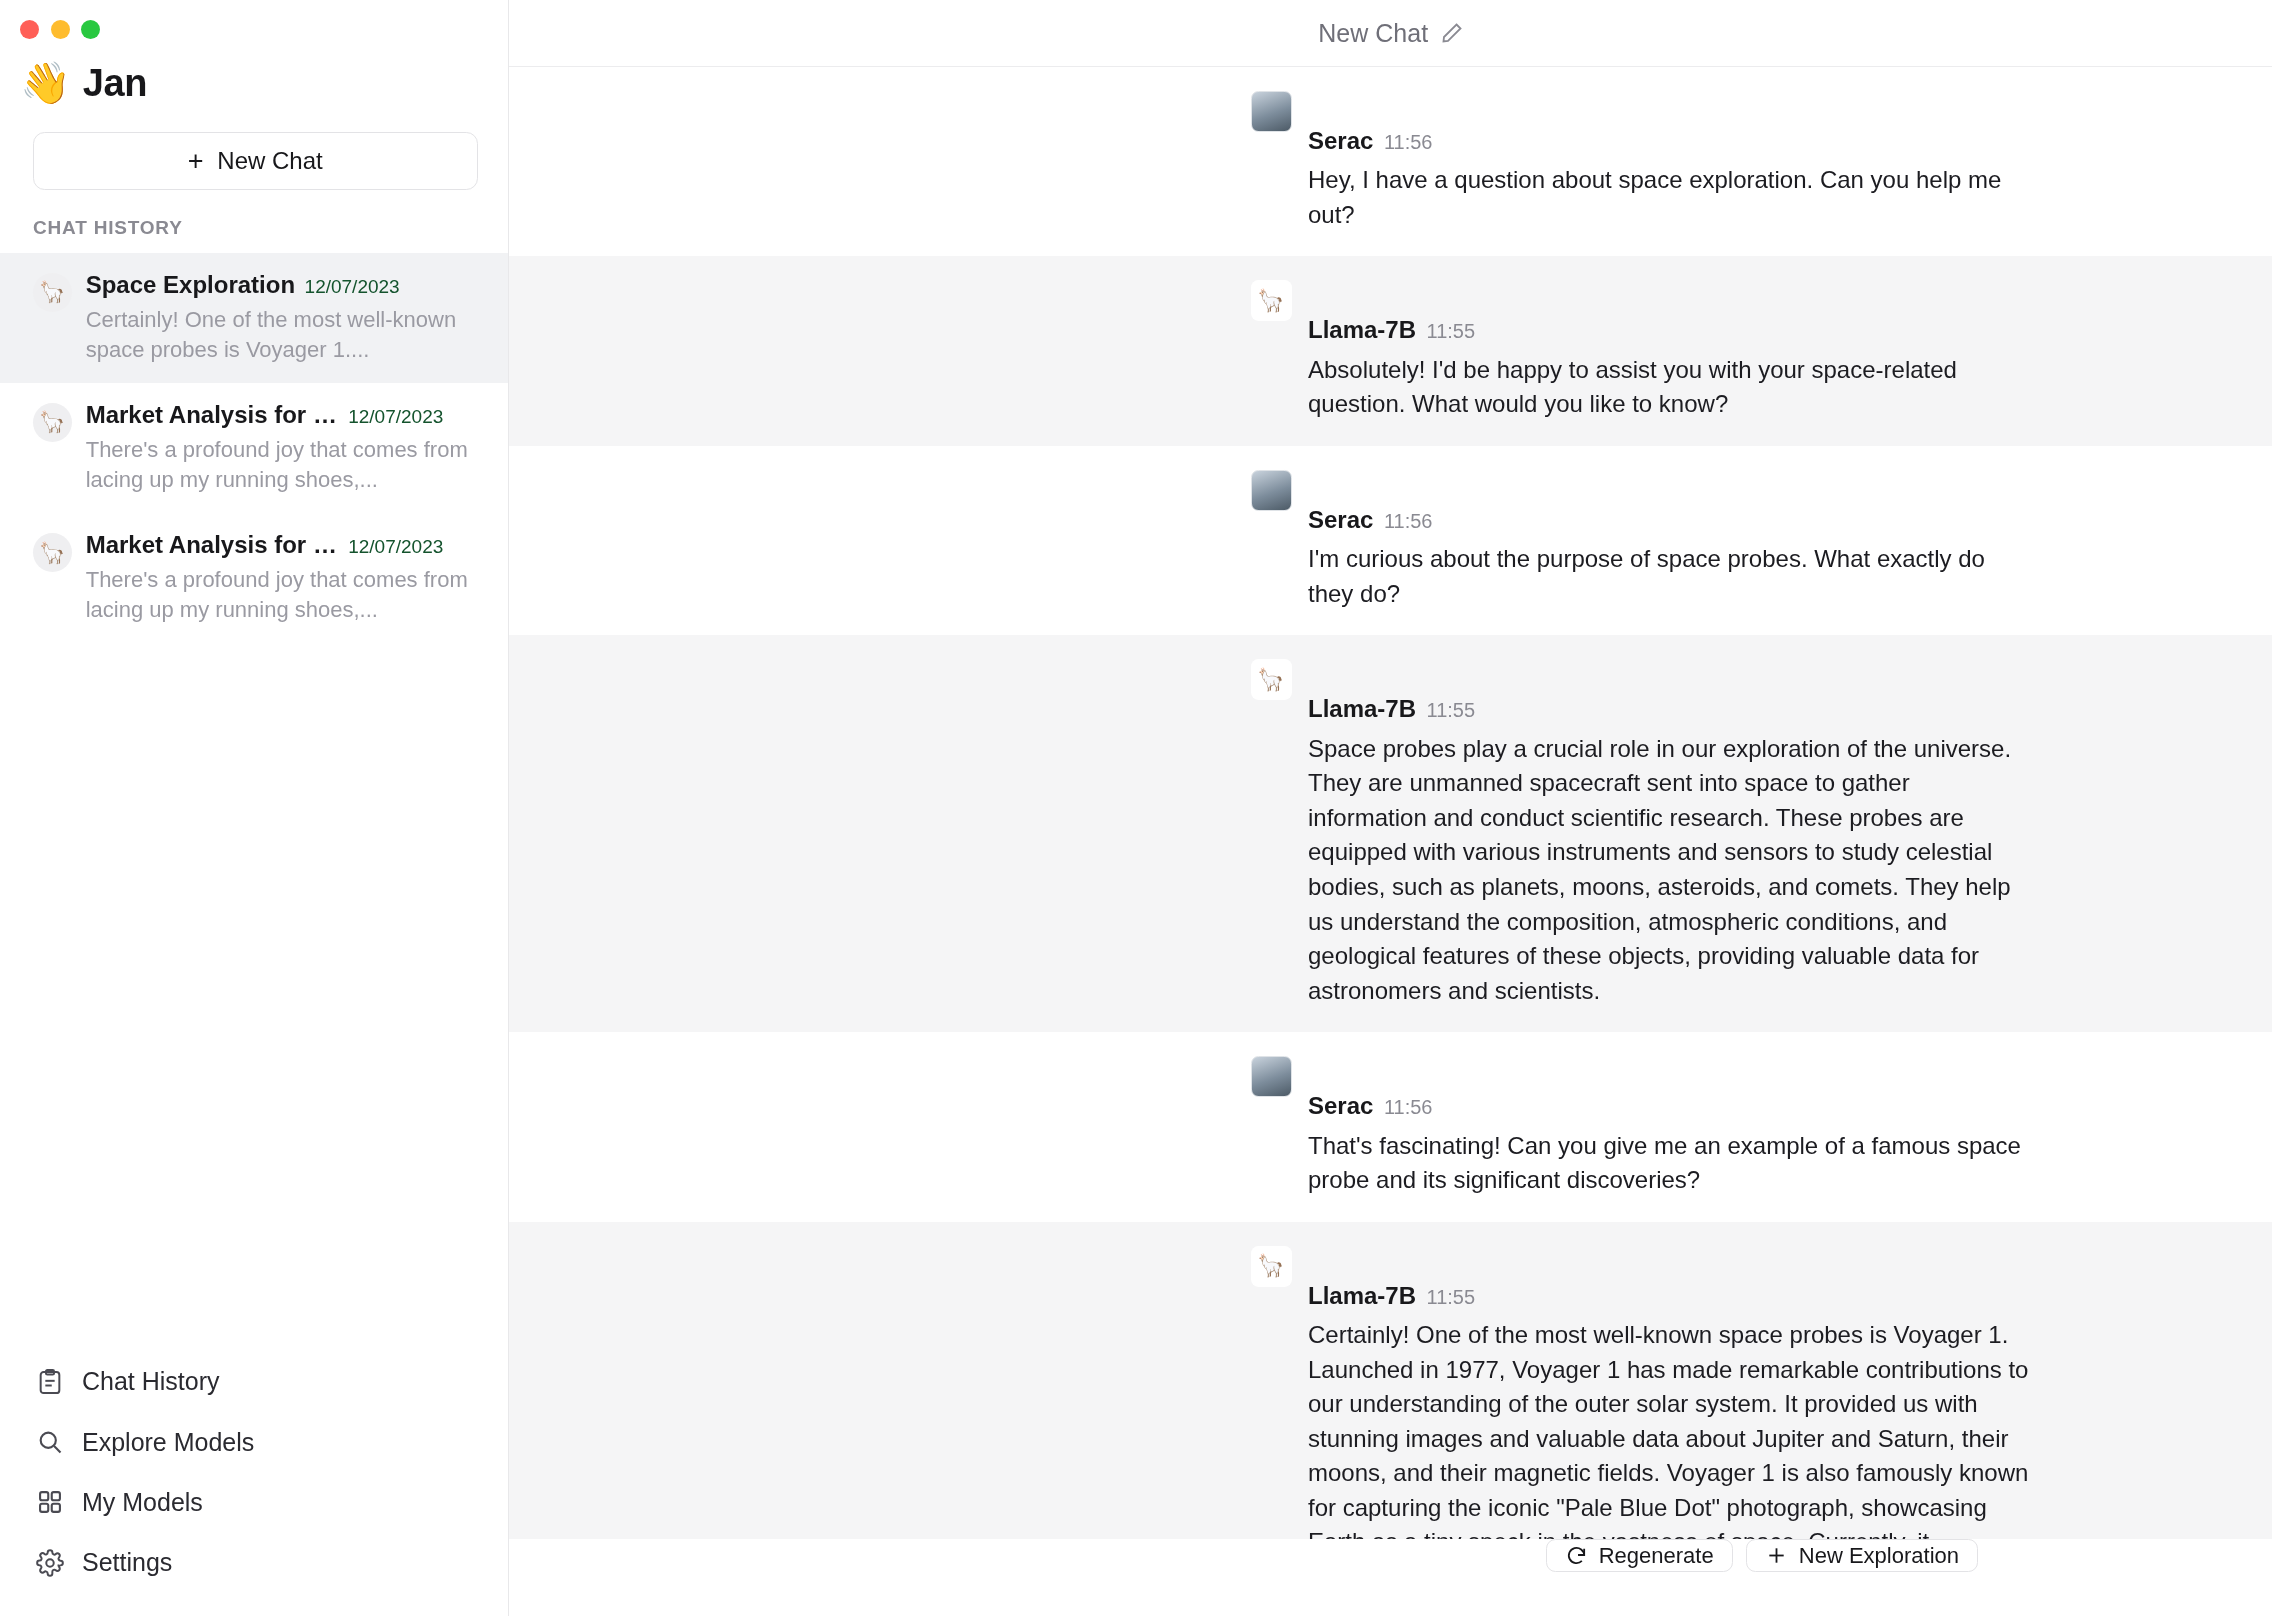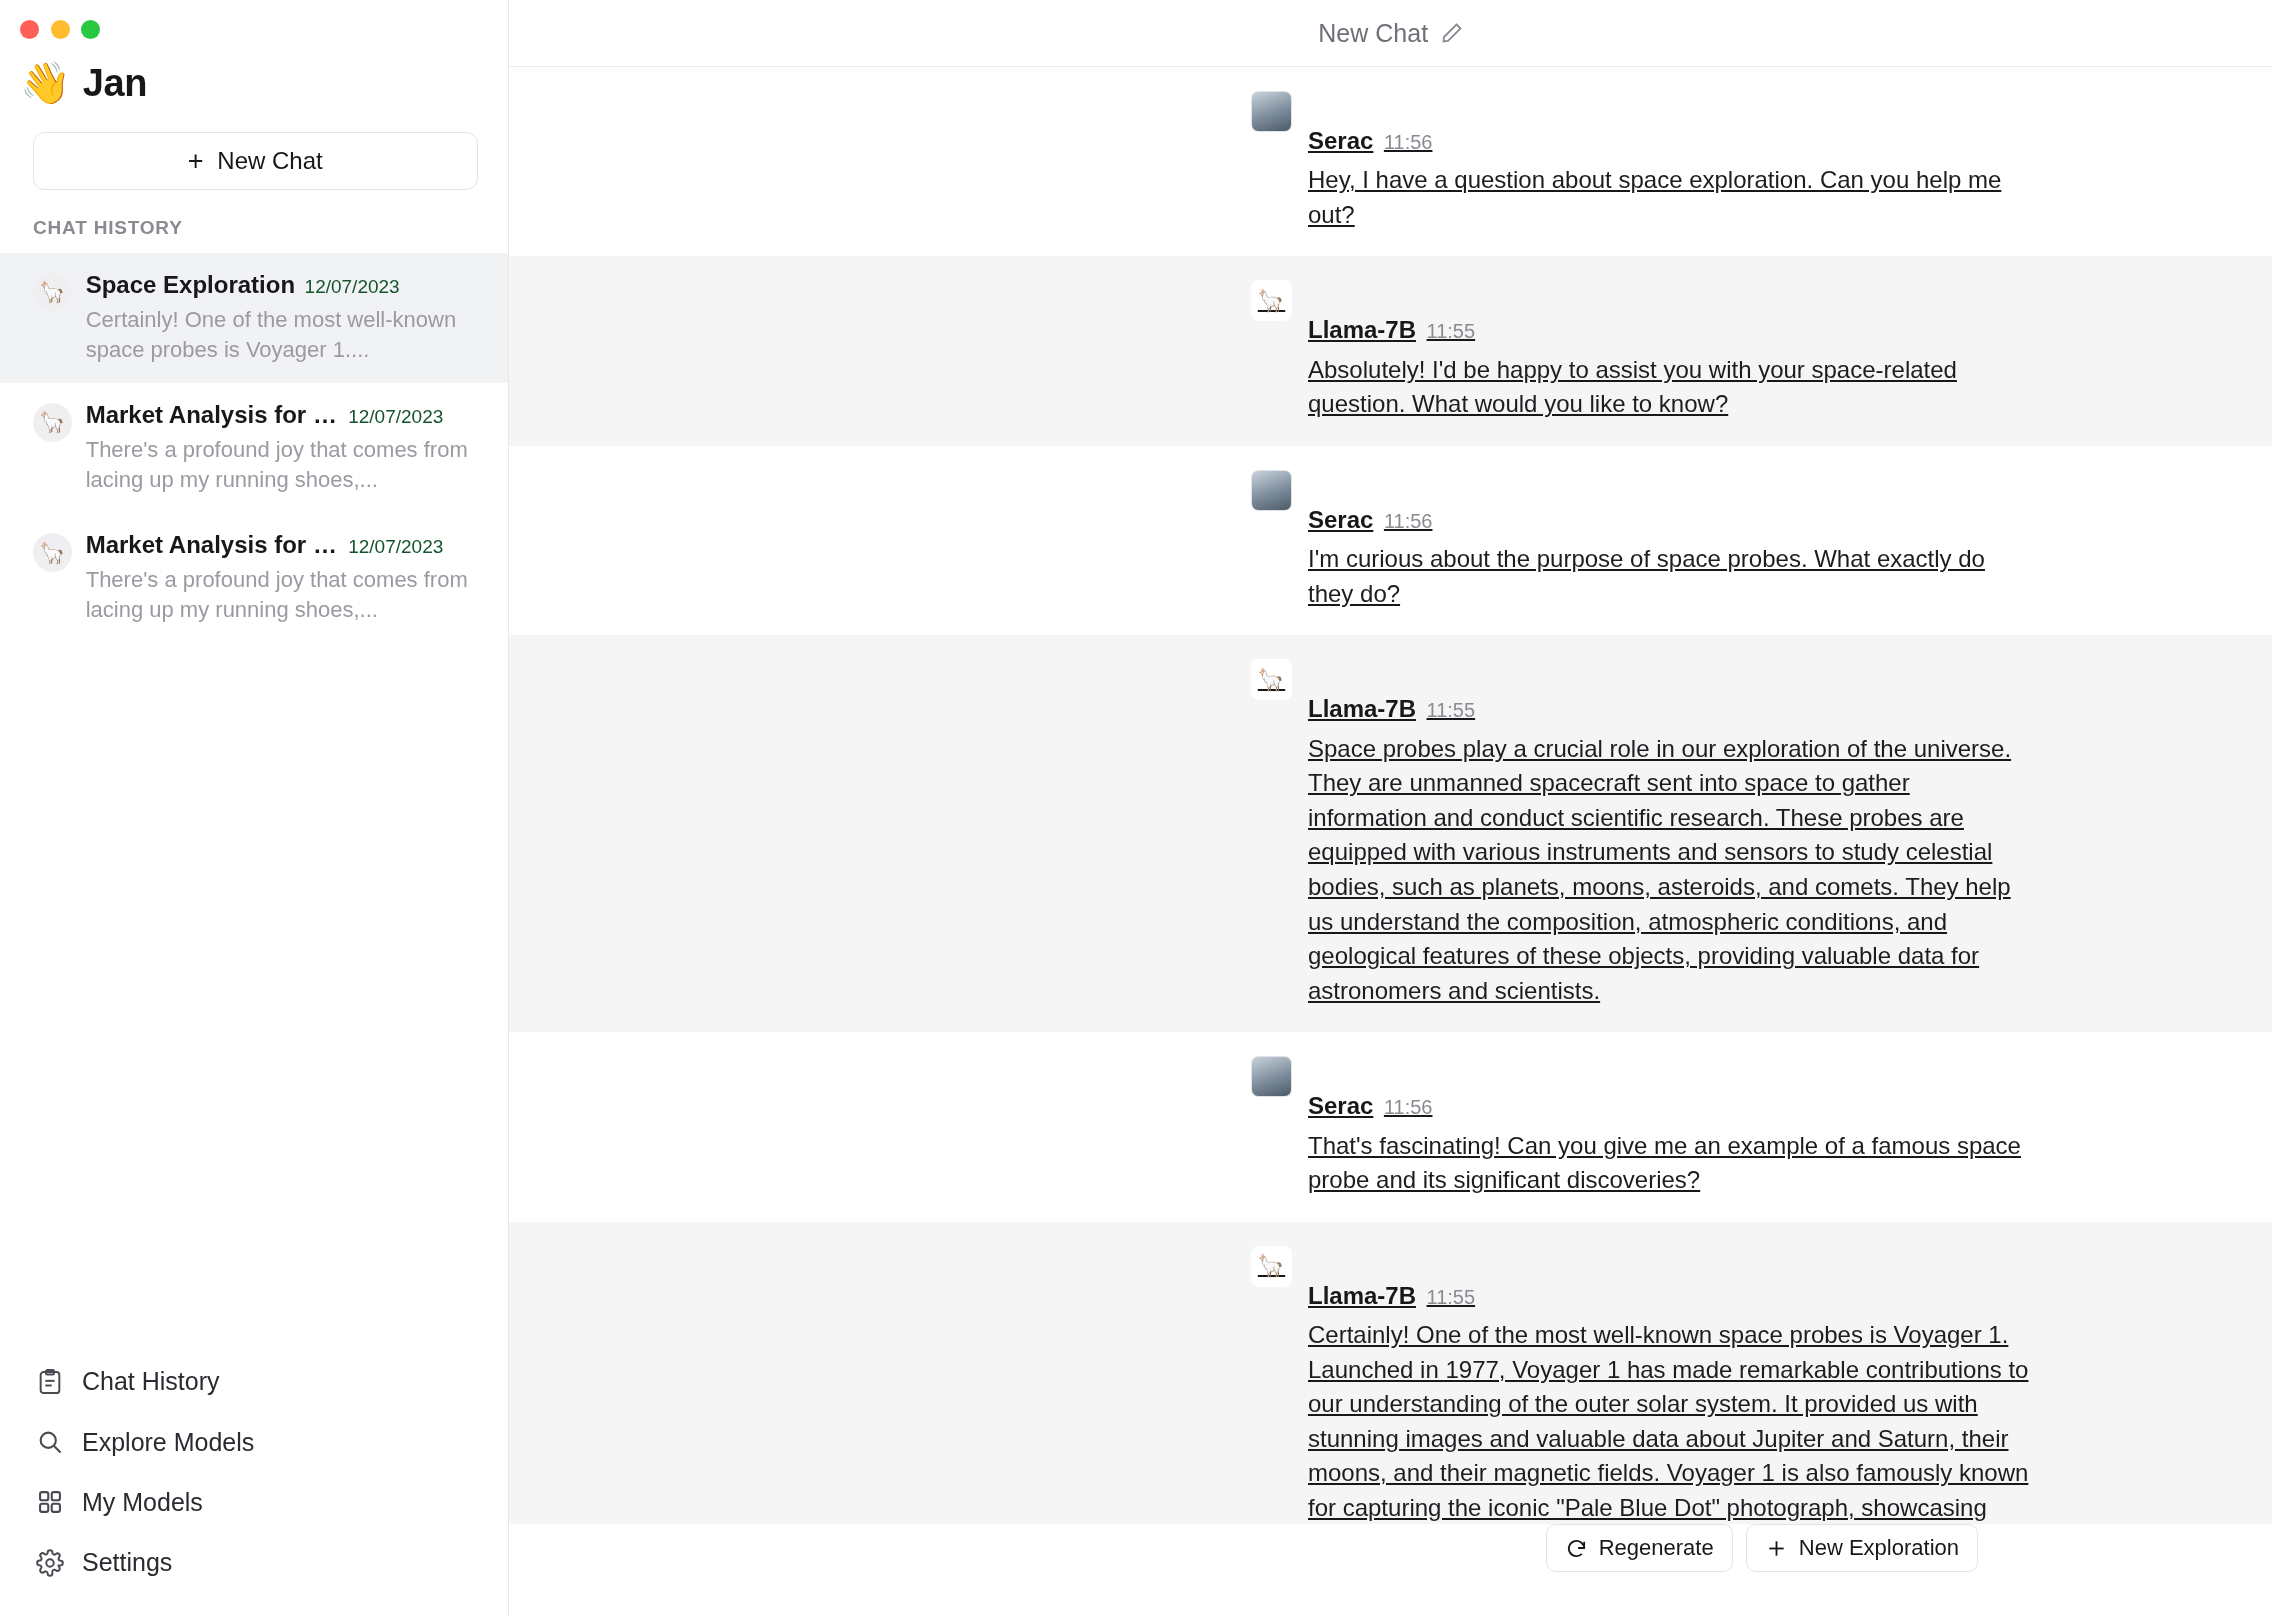--- a/index.html
+++ b/index.html
@@ -146,21 +146,21 @@
     border-bottom: 1.6px solid #ececee;
     display: flex;
     align-items: center;
     justify-content: center;
     gap: 11.6px;
     flex: 0 0 67px;
   }
   .main-title { font-size: 25px; color: #6f6f78; }
   .pencil { width: 24px; height: 24px; color: #8a8a92; }
 
-  .thread { flex: 1; overflow: hidden; text-decoration: underline; }
+  .thread { flex: 1; overflow: hidden; }
   .msg {
     display: flex;
     gap: 16px;
     padding: 24px 0 24px 742px;
     padding-right: 242px;
   }
   .msg.alt { background: #f5f5f6; }
   .avatar {
     width: 41px; height: 41px; border-radius: 7.4px;
     flex: 0 0 41px;
@@ -191,21 +191,21 @@
   .composer-actions {
     display: flex;
     justify-content: flex-end;
     gap: 13.7px;
     margin-bottom: 17px;
   }
   .action-btn {
     display: flex;
     align-items: center;
     gap: 10.5px;
-    height: 48px;
+    height: 33px;
     padding: 0 18px;
     border: 1.6px solid #e3e3e6;
     border-radius: 9.5px;
     background: #fff;
     font-size: 22px;
     color: #18181b;
     cursor: pointer;
   }
   .composer {
     border: 1.6px solid #e3e3e6;

